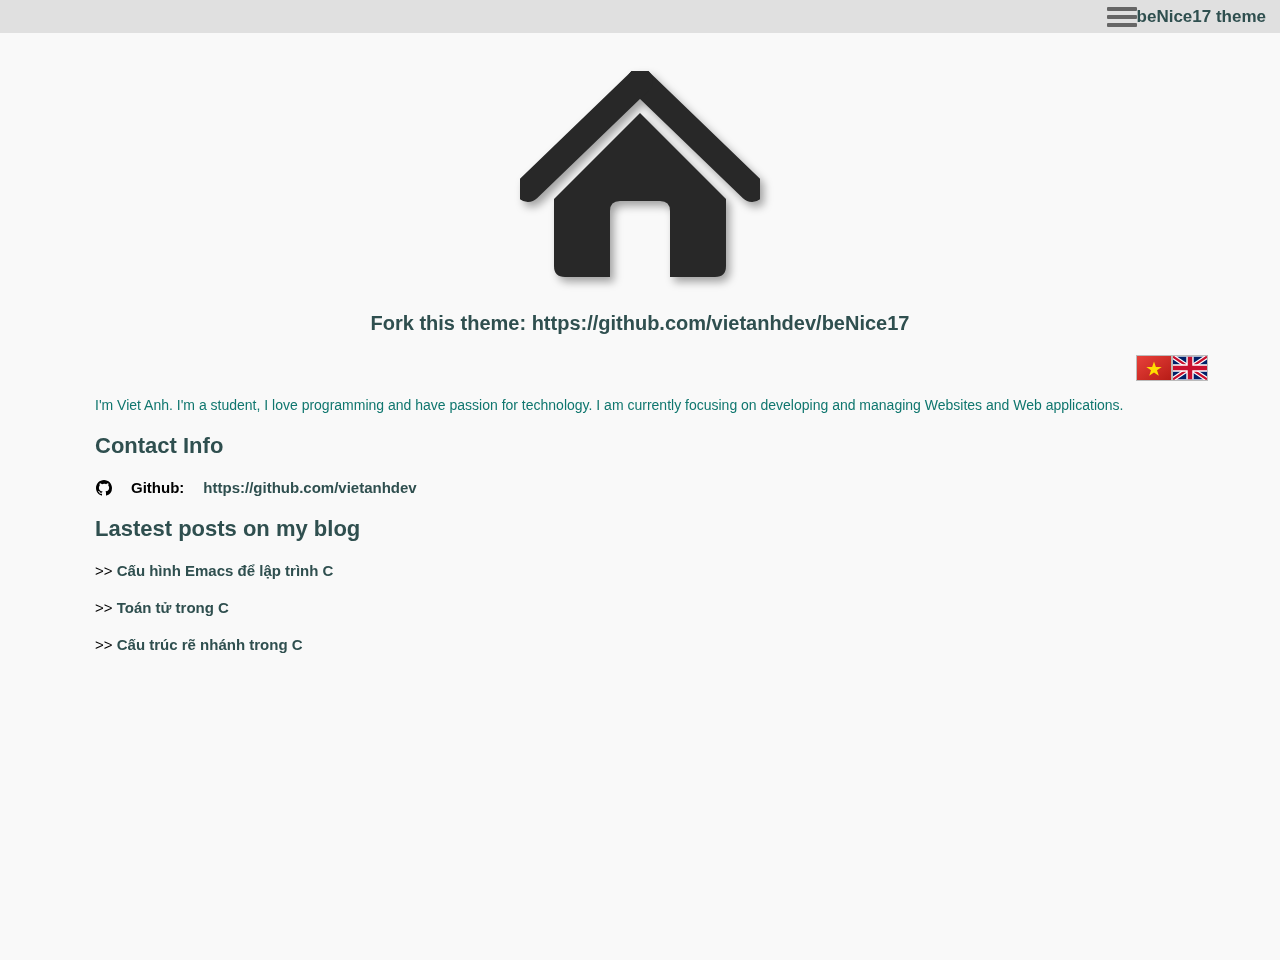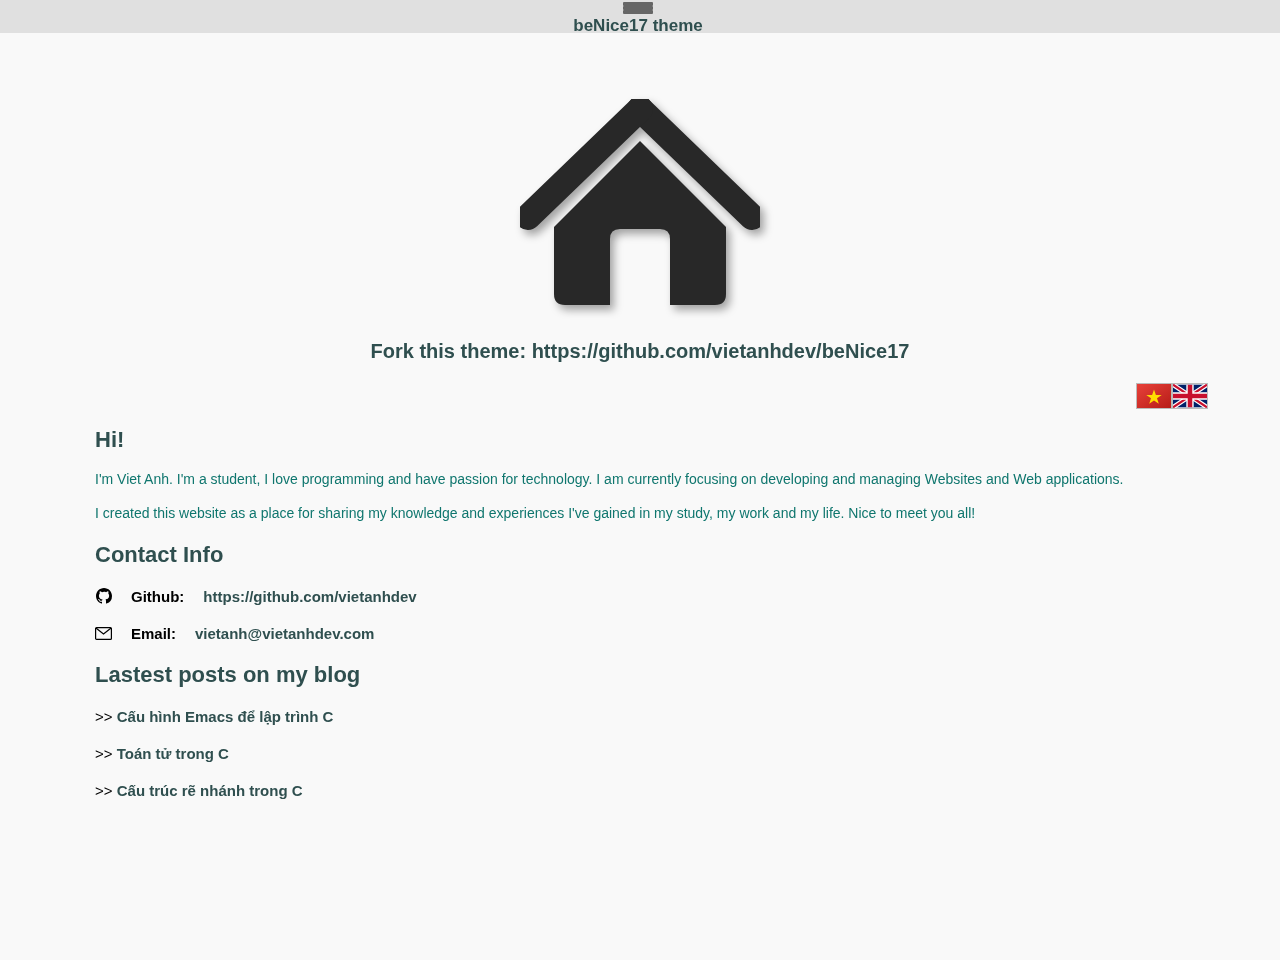--- a/index.html
+++ b/index.html
@@ -10,23 +10,22 @@
     height: 960px;
     background: #f9f9f9;
     font-family: "Liberation Sans", sans-serif;
     overflow: hidden;
   }
   .topbar {
     height: 33px;
     background: #e0e0e0;
     display: flex;
     align-items: center;
-    justify-content: flex-start;
+    justify-content: flex-end;
     padding: 0 14px 0 10px;
-    flex-direction: column;
   }
   .hamburger {
     width: 30px;
     height: 24px;
     display: flex;
     flex-direction: column;
     justify-content: space-between;
     cursor: pointer;
     padding: 2px 0;
   }
@@ -36,21 +35,21 @@
     width: 100%;
     background: #666;
     border-radius: 1px;
   }
   .brand {
     color: #2f4f4f;
     font-weight: bold;
     font-size: 17px;
   }
   .page {
-    padding-top: 66px;
+    padding-top: 38px;
   }
   .hero {
     text-align: center;
   }
   .house-icon {
     margin: 0 auto;
     display: block;
     filter: drop-shadow(4px 5px 4px rgba(0,0,0,0.35));
   }
   .fork-line {
@@ -161,46 +160,34 @@
         <rect width="60" height="40" fill="#012169"></rect>
         <path d="M0,0 L60,40 M60,0 L0,40" stroke="#fff" stroke-width="8"></path>
         <path d="M0,0 L60,40 M60,0 L0,40" stroke="#C8102E" stroke-width="4"></path>
         <path d="M30,0 L30,40 M0,20 L60,20" stroke="#fff" stroke-width="13"></path>
         <path d="M30,0 L30,40 M0,20 L60,20" stroke="#C8102E" stroke-width="8"></path>
       </svg>
     </span>
   </div>
 
   <div class="content">
-    <h2>Hi!</h2>
     <p>I'm Viet Anh. I'm a student, I love programming and have passion for technology. I am currently focusing on developing and managing Websites and Web applications.</p>
-    <p>I created this website as a place for sharing my knowledge and experiences I've gained in my study, my work and my life. Nice to meet you all!</p>
 
     <h2>Contact Info</h2>
 
     <div class="contact-row">
       <span class="ico">
         <svg width="16" height="16" viewBox="0 0 16 16" fill="#000">
           <path d="M8 0C3.58 0 0 3.58 0 8c0 3.54 2.29 6.53 5.47 7.59.4.07.55-.17.55-.38 0-.19-.01-.82-.01-1.49-2.01.37-2.53-.49-2.69-.94-.09-.23-.48-.94-.82-1.13-.28-.15-.68-.52-.01-.53.63-.01 1.08.58 1.23.82.72 1.21 1.87.87 2.33.66.07-.52.28-.87.51-1.07-1.78-.2-3.64-.89-3.64-3.95 0-.87.31-1.59.82-2.15-.08-.2-.36-1.02.08-2.12 0 0 .67-.21 2.2.82a7.4 7.4 0 0 1 2-.27c.68 0 1.36.09 2 .27 1.53-1.04 2.2-.82 2.2-.82.44 1.1.16 1.92.08 2.12.51.56.82 1.27.82 2.15 0 3.07-1.87 3.75-3.65 3.95.29.25.54.73.54 1.48 0 1.07-.01 1.93-.01 2.2 0 .21.15.46.55.38A8.01 8.01 0 0 0 16 8c0-4.42-3.58-8-8-8z"></path>
         </svg>
       </span>
       <span class="lbl">Github:</span>
       <a href="#">https://github.com/vietanhdev</a>
     </div>
 
-    <div class="contact-row">
-      <span class="ico">
-        <svg width="17" height="13" viewBox="0 0 17 13" fill="none" stroke="#000" stroke-width="1.2">
-          <rect x="0.6" y="0.6" width="15.8" height="11.8" rx="1"></rect>
-          <path d="M0.9 1 L8.5 7 L16.1 1"></path>
-        </svg>
-      </span>
-      <span class="lbl">Email:</span>
-      <a href="#">vietanh@vietanhdev.com</a>
-    </div>
 
 
     <h2>Lastest posts on my blog</h2>
 
     <div class="post-row">
       <span class="arrow">&gt;&gt;</span>
       <a href="#">Cấu hình Emacs để lập trình C</a>
     </div>
     <div class="post-row">
       <span class="arrow">&gt;&gt;</span>

